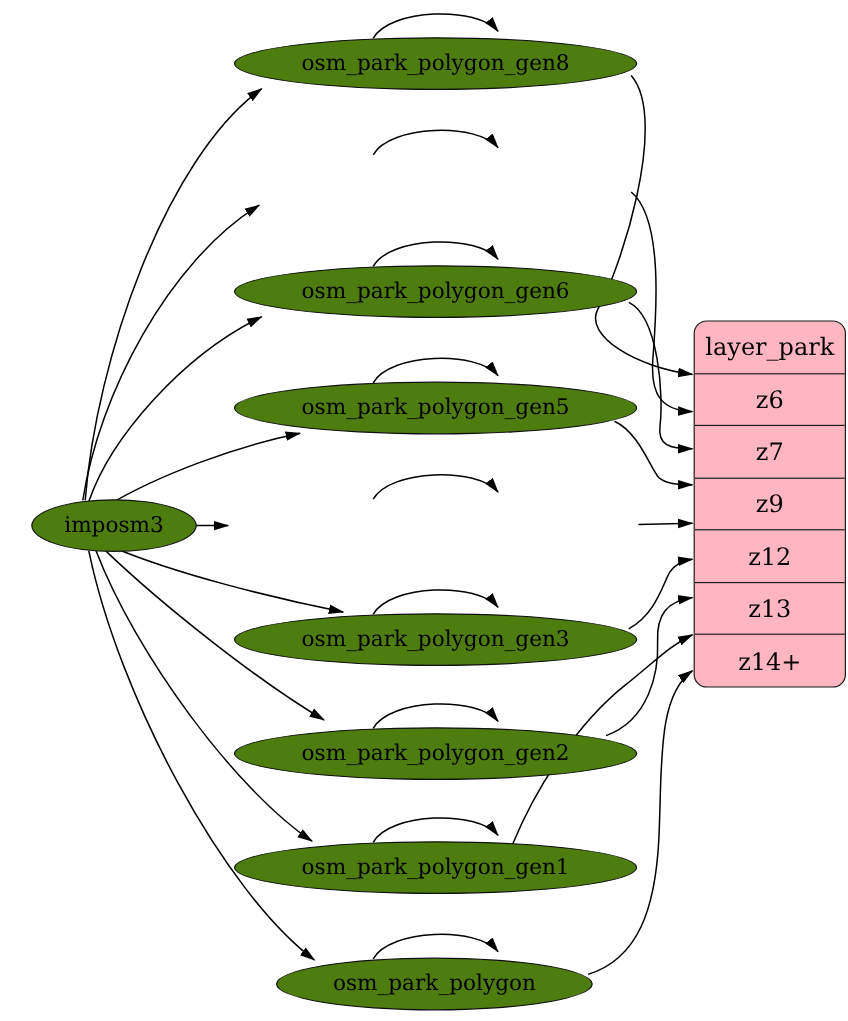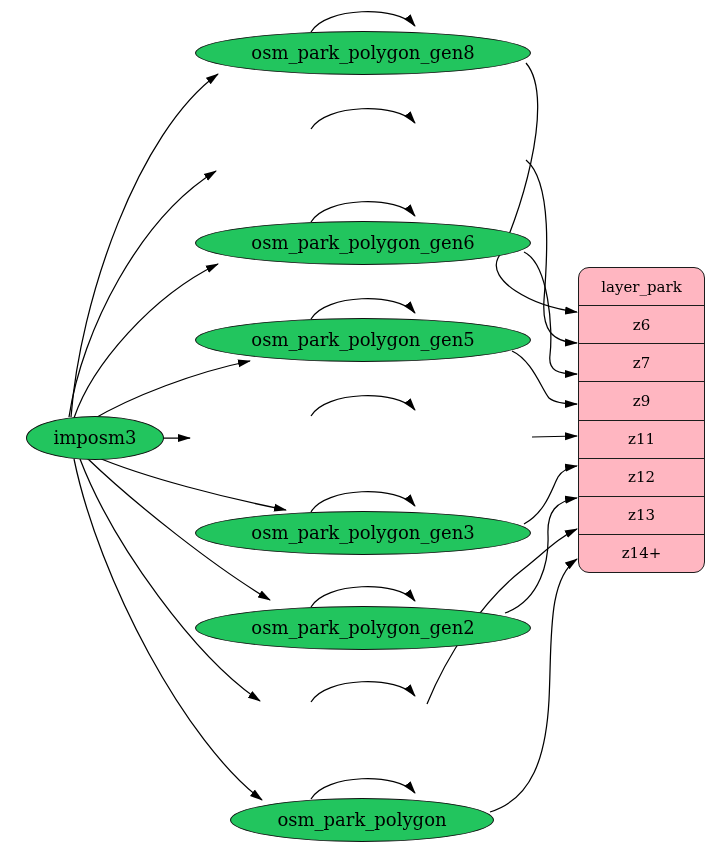--- a/index.html
+++ b/index.html
@@ -8,37 +8,37 @@
     width:707px;height:851px;
     background:#ffffff;
     font-family:"DejaVu Serif","Liberation Serif",serif;
     color:#000;
     overflow:hidden;
   }
   #edges{position:absolute;left:0;top:0;width:707px;height:851px;}
   .node{
     position:absolute;
     display:flex;align-items:center;justify-content:center;
-    background:#22c55e;
+    background:#4d7c0f;
     border:1.3px solid #111;
     border-radius:50%;
     font-size:18px;
     white-space:nowrap;
     box-sizing:border-box;
   }
   .layer-table{
     position:absolute;
     left:578px;top:267px;width:127px;height:306px;
     background:#ffb6c1;
     border:1.4px solid #1c1c1c;
     border-radius:11px;
     box-sizing:border-box;
     display:flex;flex-direction:column;
     overflow:hidden;
-    font-size:15px;
+    font-size:20px;
   }
   .layer-row{
     flex:1 1 0;
     display:flex;align-items:center;justify-content:center;
     border-bottom:1.2px solid #1c1c1c;
     box-sizing:border-box;
   }
   .layer-row:last-child{border-bottom:none;text-align:right;}
   .lbl{display:inline-block;line-height:1;}
 </style>
@@ -99,28 +99,30 @@
   </div>
   <div class="node" style="left:195px;top:318px;width:336px;height:44px">
     <span class="lbl">osm_park_polygon_gen5</span>
   </div>
   <div class="node" style="left:195px;top:511px;width:336px;height:44px">
     <span class="lbl">osm_park_polygon_gen3</span>
   </div>
   <div class="node" style="left:195px;top:606px;width:336px;height:44px">
     <span class="lbl">osm_park_polygon_gen2</span>
   </div>
+  <div class="node" style="left:195px;top:701px;width:336px;height:44px">
+    <span class="lbl">osm_park_polygon_gen1</span>
+  </div>
   <div class="node" style="left:230px;top:798px;width:264px;height:44px">
     <span class="lbl">osm_park_polygon</span>
   </div>
 
   <div class="layer-table">
     <div class="layer-row">layer_park</div>
     <div class="layer-row">z6</div>
     <div class="layer-row">z7</div>
     <div class="layer-row">z9</div>
-    <div class="layer-row">z11</div>
     <div class="layer-row">z12</div>
     <div class="layer-row">z13</div>
     <div class="layer-row">z14+</div>
   </div>
 
 </div>
 
 </body></html>

